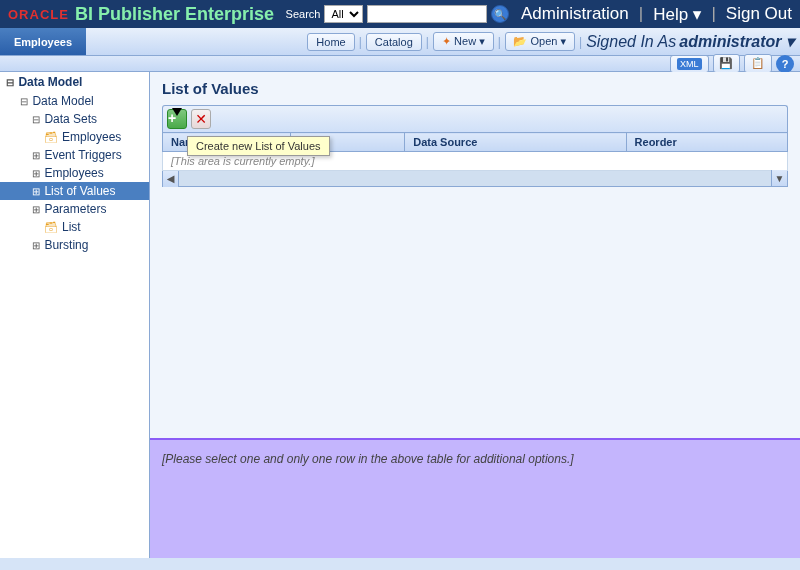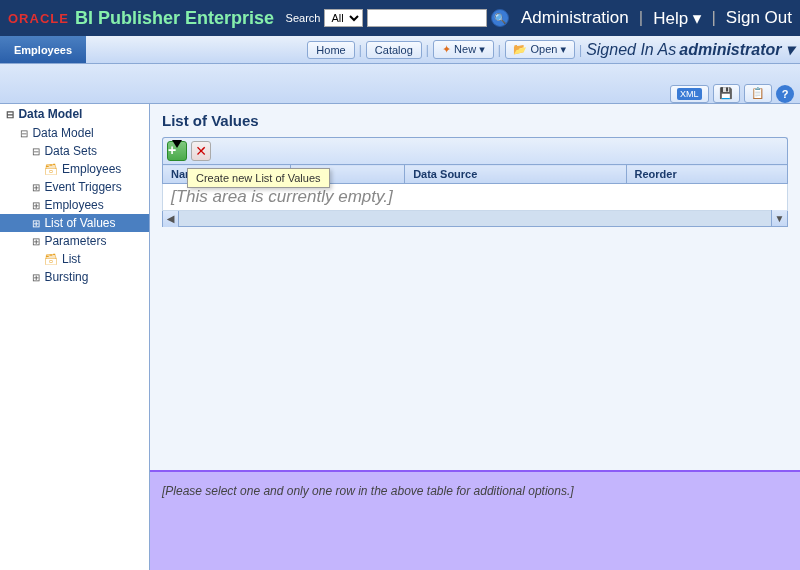--- a/index.html
+++ b/index.html
@@ -1,21 +1,21 @@
 <!DOCTYPE html>
 <html><head>
   <meta charset="utf-8">
   <style>
     * { margin: 0; padding: 0; box-sizing: border-box; }
     body { font-family: Arial, sans-serif; font-size: 12px; background: #d6e4f7; width: 800px; height: 570px; overflow: hidden; }
 
     
     .top-header {
       background: #1a3a6b;
-      height: 36px;
+      height: 28px;
       display: flex;
       align-items: center;
       padding: 0 8px;
       justify-content: space-between;
     }
     .oracle-logo {
       display: flex;
       align-items: center;
       gap: 6px;
     }
@@ -122,23 +122,23 @@
       color: #1a3a6b;
       display: flex;
       align-items: center;
       gap: 3px;
       font-style: italic;
     }
 
     
     .toolbar {
       background: linear-gradient(to bottom, #dce8fa, #c5d8f5);
-      height: 40px;
-      display: flex;
-      align-items: flex-end;
+      height: 16px;
+      display: flex;
+      align-items: center;
       justify-content: flex-end;
       padding: 0 6px;
       border-bottom: 1px solid #8aa8d4;
       gap: 4px;
     }
     .toolbar-btn {
       background: linear-gradient(to bottom, #f5f9ff, #dce8fa);
       border: 1px solid #8aa8d4;
       border-radius: 3px;
       padding: 2px 6px;
@@ -295,21 +295,21 @@
       border: 1px solid #8aa8d4;
       padding: 3px 8px;
       text-align: left;
       font-size: 11px;
       color: #1a3a6b;
       font-weight: bold;
     }
     .data-table td {
       border: 1px solid #c8d8ea;
       padding: 3px 8px;
-      font-size: 17px;
+      font-size: 11px;
       color: #444;
       font-style: italic;
     }
     .table-empty-row td {
       color: #888;
       font-style: italic;
     }
 
     
     .h-scroll-area {

